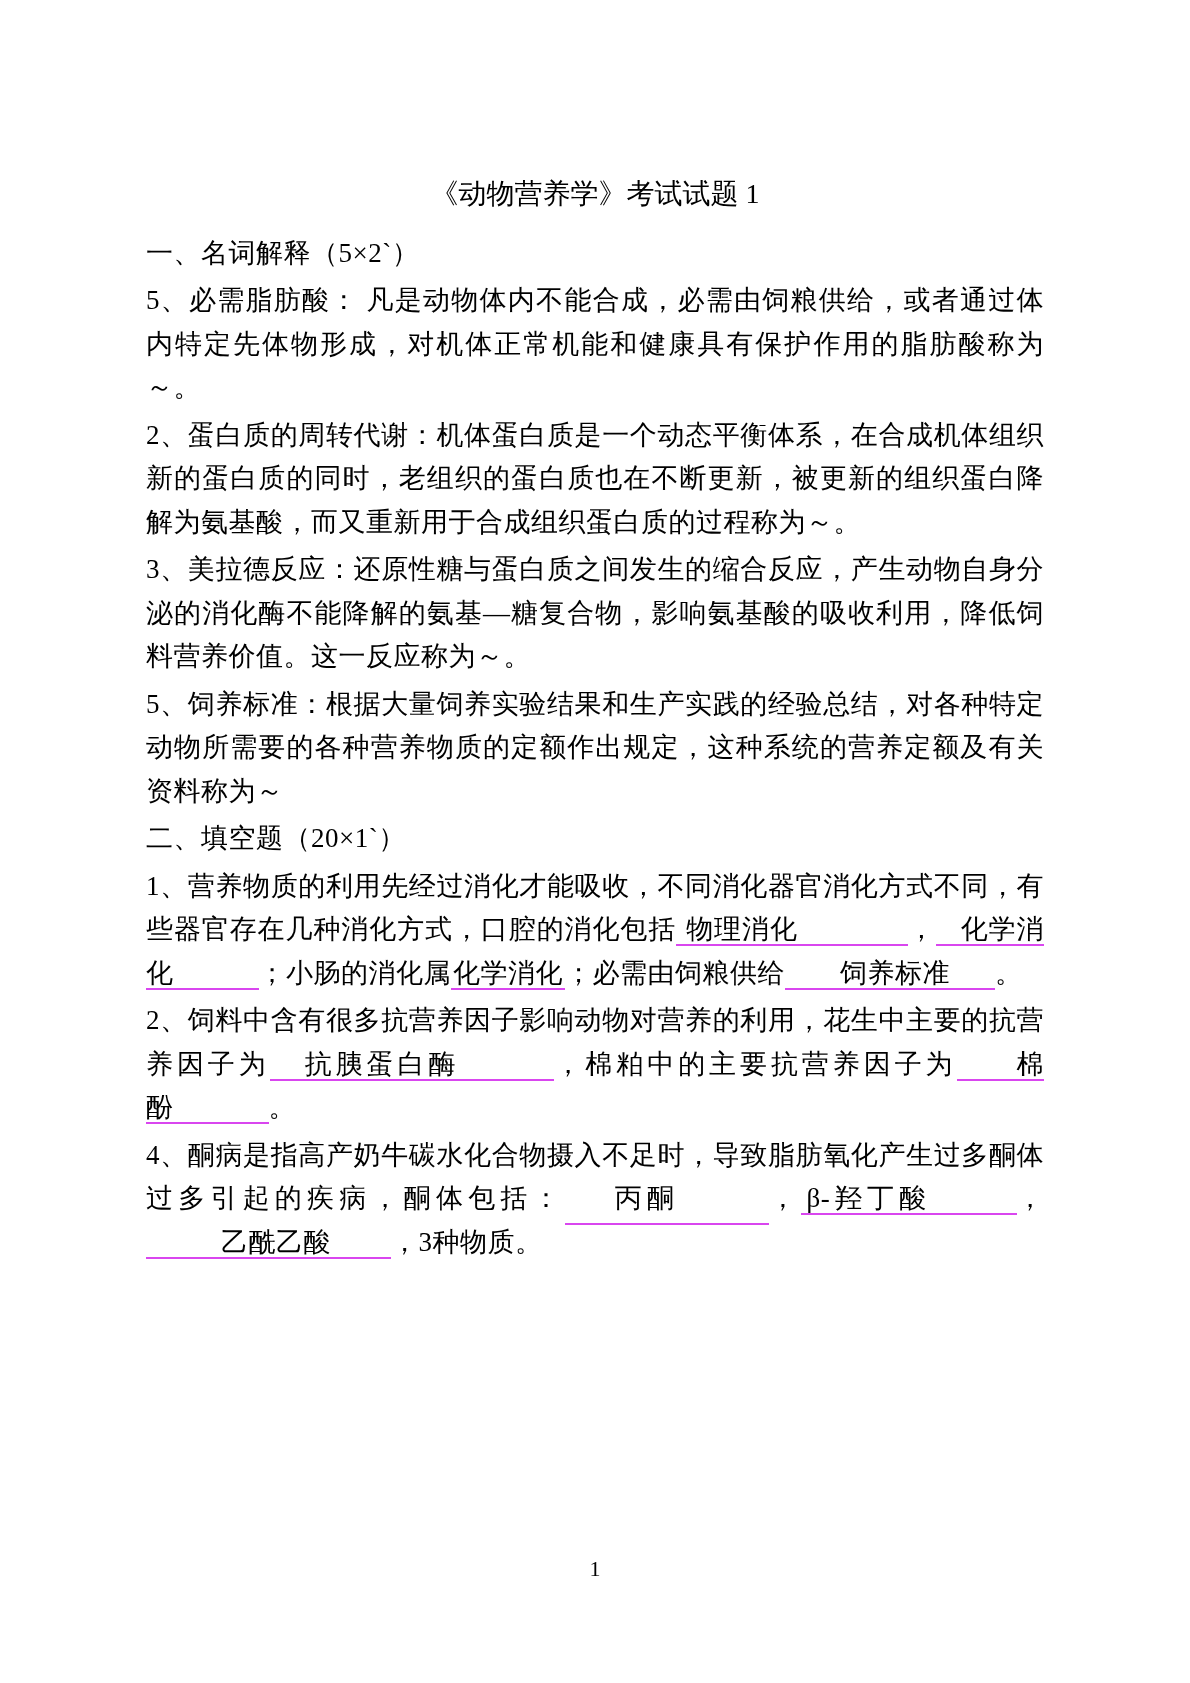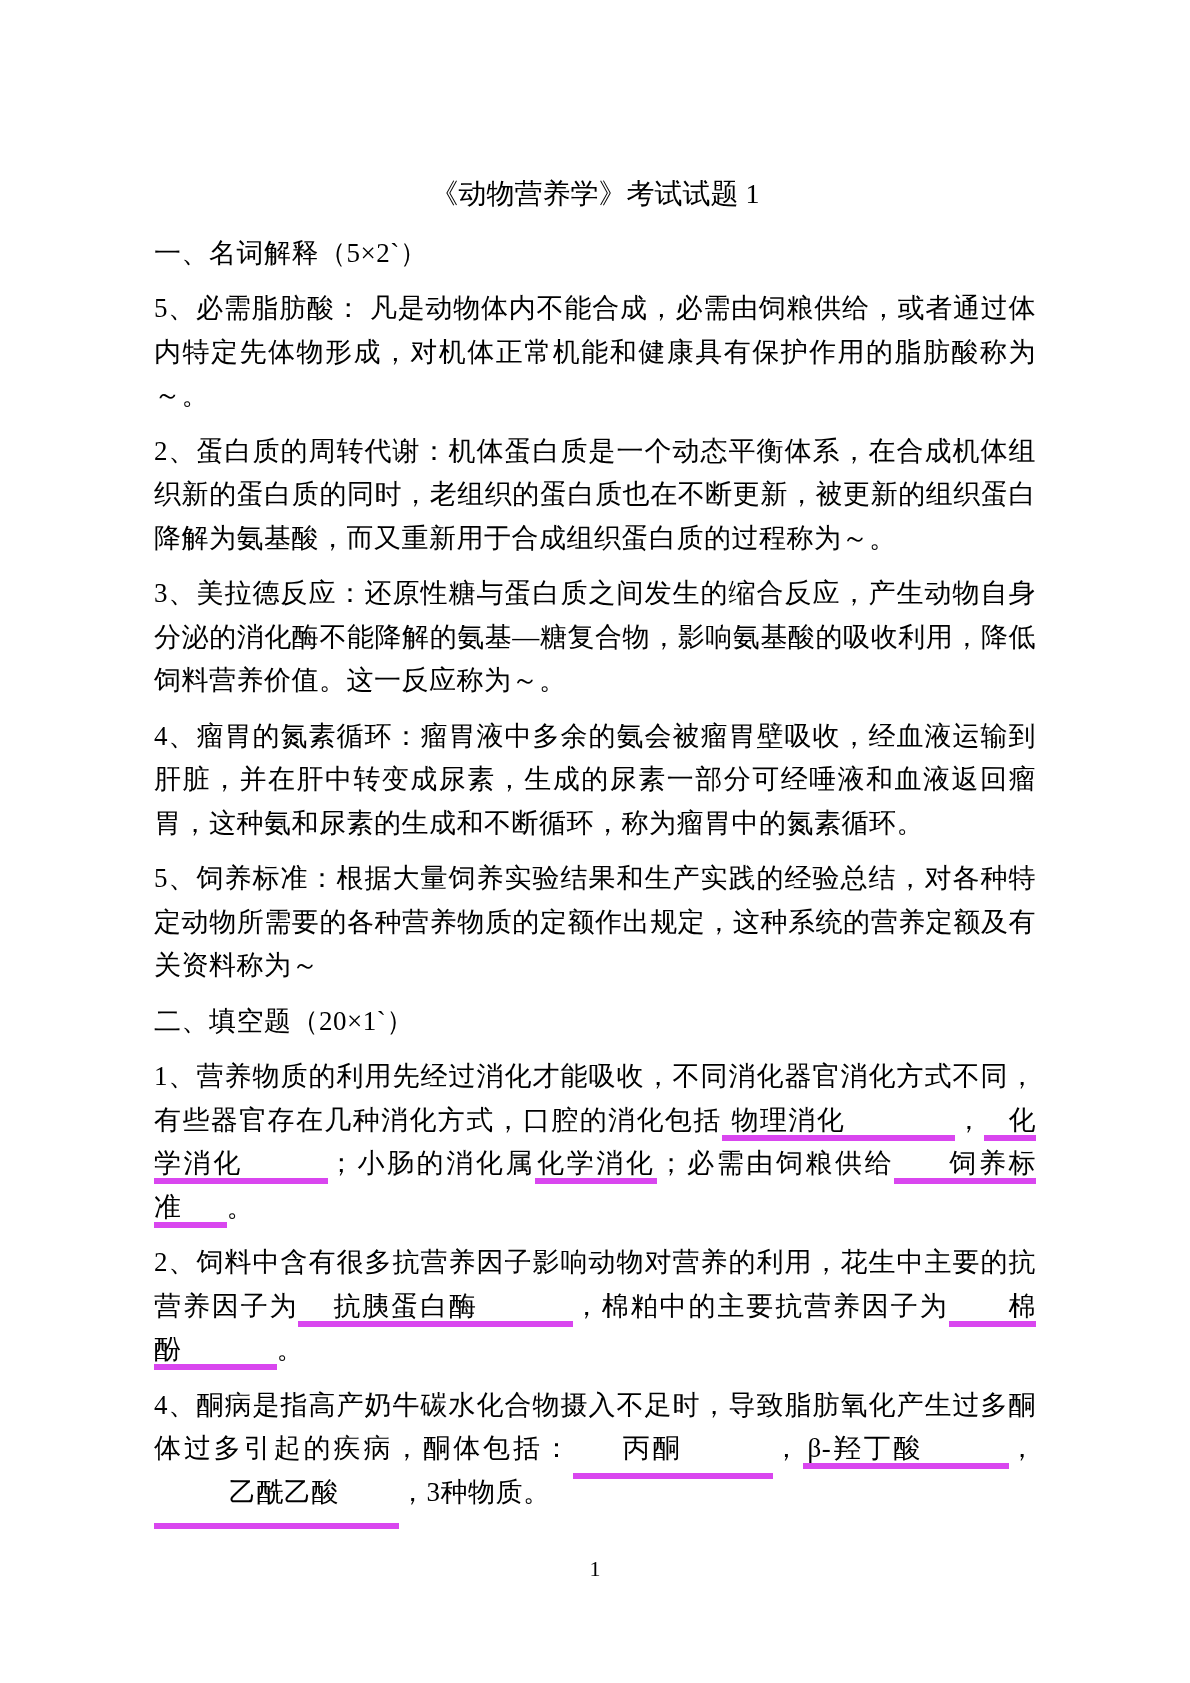--- a/index.html
+++ b/index.html
@@ -17,27 +17,27 @@
     line-height: 43.5px;
     overflow: hidden;
   }
   .doc-title {
     text-align: center;
     font-weight: normal;
     font-size: 28px;
     margin: 0 0 16px 0;
   }
   .para {
-    margin: 12px;
+    margin: 4px;
     text-align: justify;
     text-justify: inter-ideograph;
     letter-spacing: 0.5px;
   }
   .blank {
-    border-bottom: 6px solid #d946ef;
+    border-bottom: 2px solid #d946ef;
     white-space: normal;
   }
   .page-number {
     position: absolute;
     left: 0;
     right: 0;
     top: 1556px;
     text-align: center;
     font-size: 22px;
     line-height: 26px;
@@ -48,27 +48,26 @@
 
 <div class="page">
 
   <h1 class="doc-title">《动物营养学》考试试题 1</h1>
 
   <p class="para">一、名词解释（5×2`）</p>
 
   <p class="para">5、必需脂肪酸： 凡是动物体内不能合成，必需由饲粮供给，或者通过体内特定先体物形成，对机体正常机能和健康具有保护作用的脂肪酸称为～。</p>
   <p class="para">2、蛋白质的周转代谢：机体蛋白质是一个动态平衡体系，在合成机体组织新的蛋白质的同时，老组织的蛋白质也在不断更新，被更新的组织蛋白降解为氨基酸，而又重新用于合成组织蛋白质的过程称为～。</p>
   <p class="para">3、美拉德反应：还原性糖与蛋白质之间发生的缩合反应，产生动物自身分泌的消化酶不能降解的氨基—糖复合物，影响氨基酸的吸收利用，降低饲料营养价值。这一反应称为～。</p>
-  <p class="para">4、瘤胃的氮素循环：瘤胃液中多余的氨会被瘤胃壁吸收，经血液运输到肝脏，并在肝中转变成尿素，生成的尿素一部分可经唾液和血液返回瘤胃，这种氨和尿素的生成和不断循环，称为瘤胃中的氮素循环。</p>
   <p class="para">5、饲养标准：根据大量饲养实验结果和生产实践的经验总结，对各种特定动物所需要的各种营养物质的定额作出规定，这种系统的营养定额及有关资料称为～</p>
 
   <p class="para">二、填空题（20×1`）</p>
 
   <p class="para"><span>1、营养物质的利用先经过消化才能吸收，不同消化器官消化方式不同，有些器官存在几种消化方式，口腔的消化包括</span><span class="blank" style="padding:0 110px 0 10px">物理消化</span><span>，</span><span class="blank" style="padding:0 85px 0 25px">化学消化</span><span>；小肠的消化属</span><span class="blank" style="padding:0 2px">化学消化</span><span>；必需由饲粮供给</span><span class="blank" style="padding:0 45px 0 55px">饲养标准</span><span>。</span></p>
 
   <p class="para"><span>2、饲料中含有很多抗营养因子影响动物对营养的利用，花生中主要的抗营养因子为</span><span class="blank" style="padding:0 95px 0 35px">抗胰蛋白酶</span><span>，棉粕中的主要抗营养因子为</span><span class="blank" style="padding:0 95px 0 60px">棉酚</span><span>。</span></p>
 
 
-  <p class="para"><span>4、酮病是指高产奶牛碳水化合物摄入不足时，导致脂肪氧化产生过多酮体过多引起的疾病，酮体包括：</span><span class="blank" style="padding:0 90px 10px 50px">丙酮</span><span>，</span><span class="blank" style="padding:0 85px 0 5px">β-羟丁酸</span><span>，</span><span class="blank" style="padding:0 60px 16px 75px">乙酰乙酸</span><span>，3种物质。</span></p>
+  <p class="para"><span>4、酮病是指高产奶牛碳水化合物摄入不足时，导致脂肪氧化产生过多酮体过多引起的疾病，酮体包括：</span><span class="blank" style="padding:0 90px 10px 50px">丙酮</span><span>，</span><span class="blank" style="padding:0 85px 0 5px">β-羟丁酸</span><span>，</span><span class="blank" style="padding:0 60px 0 75px">乙酰乙酸</span><span>，3种物质。</span></p>
 
   <div class="page-number">1</div>
 
 </div>
 
 </body></html>

